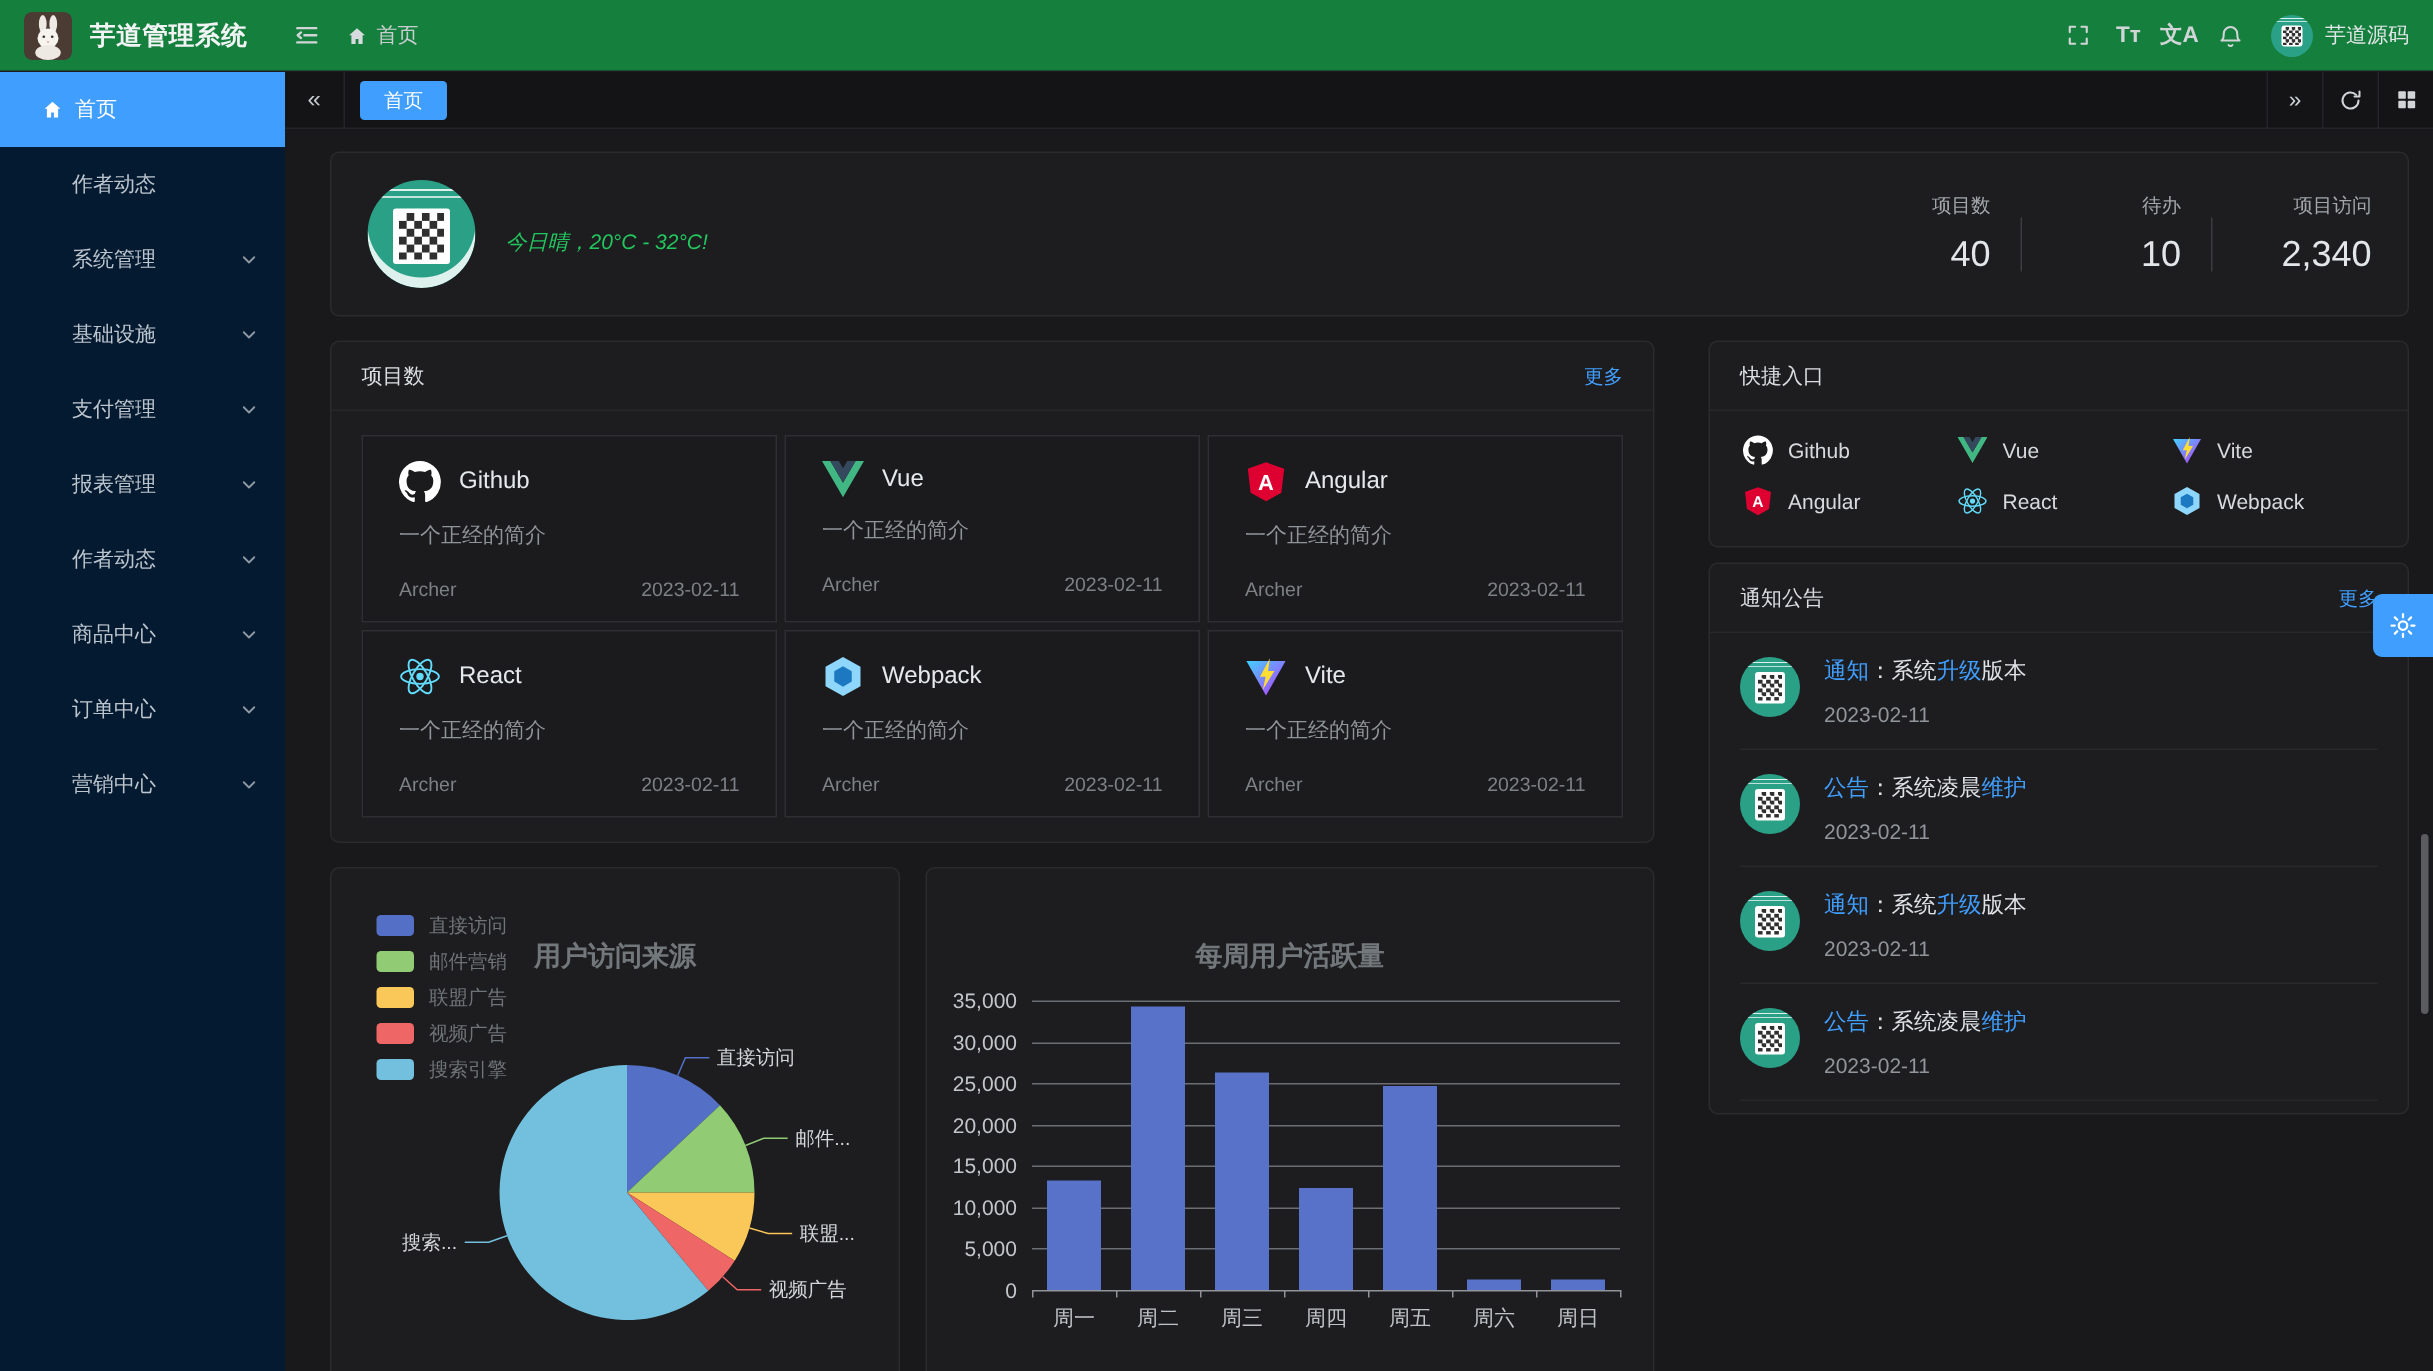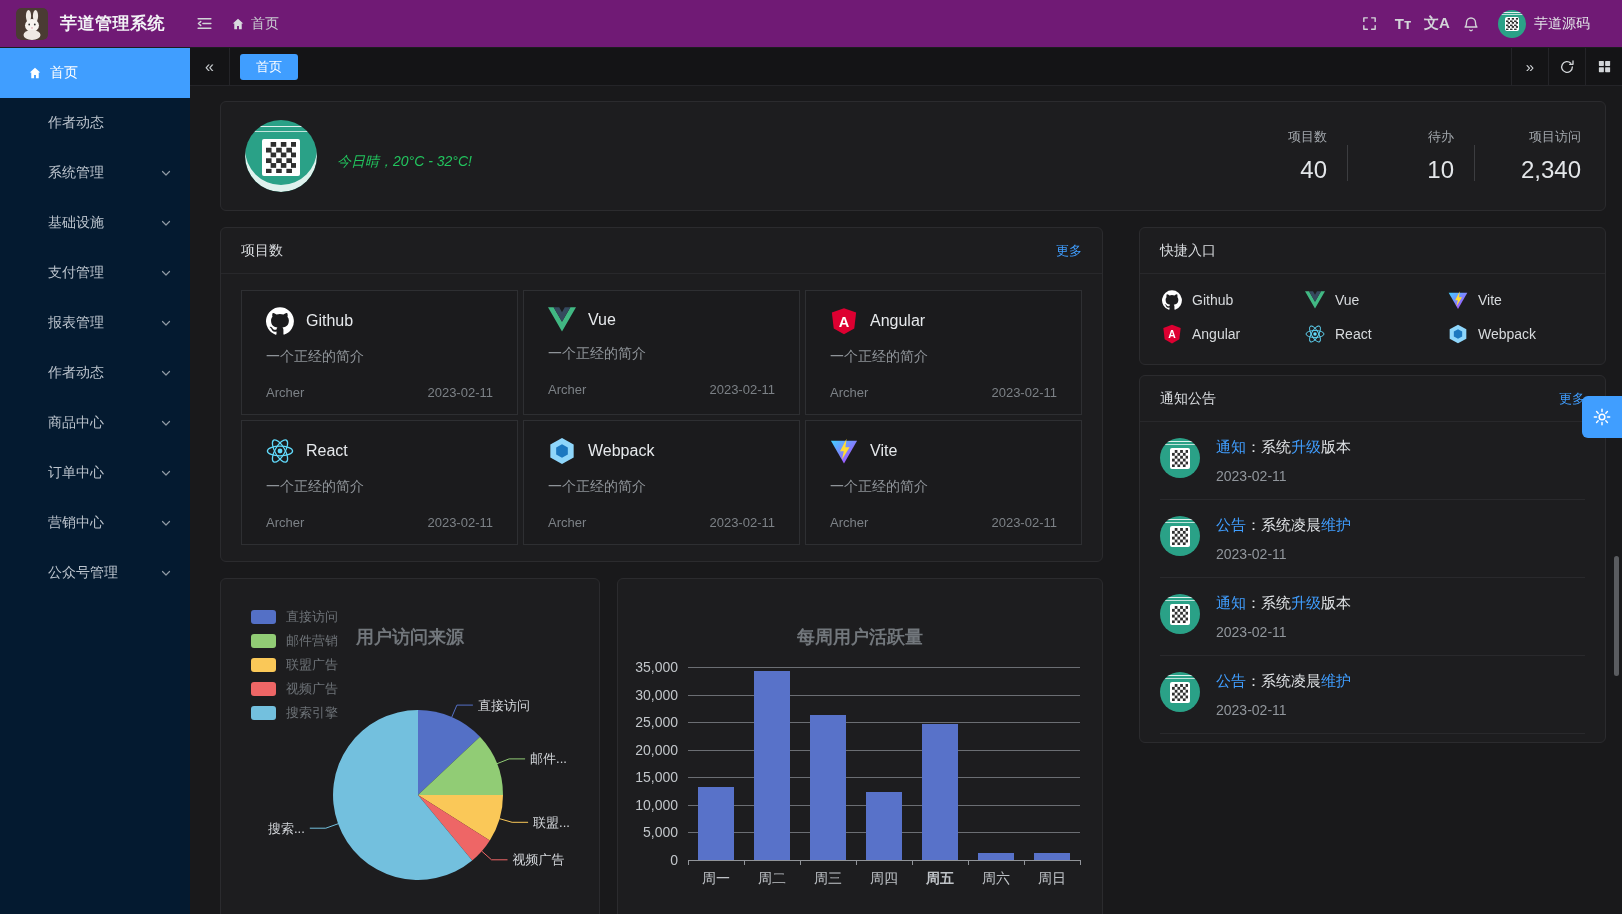--- a/index.html
+++ b/index.html
@@ -1,31 +1,31 @@
 <!DOCTYPE html>
 <html><head>
 <meta charset="utf-8">
 <style>
   * { box-sizing: border-box; margin: 0; padding: 0; }
   html,body { width:1622px; height:914px; overflow:hidden; background:#0e0e10;
     font-family:"Liberation Sans", sans-serif; }
   .app { position:relative; width:1622px; height:914px; background:#19191b; }
 
   
-  .navbar { height:48px; background:#701a75; display:flex; align-items:center;
+  .navbar { height:48px; background:#15803d; display:flex; align-items:center;
     border-bottom:1px solid #1c1c1f; position:relative; z-index:5; }
   .nav-left { display:flex; align-items:center; }
   .logo { width:32px; height:32px; margin-left:16px; border-radius:5px; overflow:hidden; cursor:pointer; }
   .app-title { margin-left:12px; font-size:17px; font-weight:bold; color:#f2f3f5; letter-spacing:.5px; }
   .icon-btn { background:none; border:none; color:#d2d5d8; width:34px; height:48px;
     display:inline-flex; align-items:center; justify-content:center; cursor:pointer; font-size:15px; }
   .fold-btn { margin-left:22px; }
   .breadcrumb { display:flex; align-items:center; margin-left:10px; color:#c9cdd1; font-size:14px; cursor:pointer; }
   .breadcrumb .bc-ico { display:inline-flex; margin-right:6px; color:#d8dbde; }
-  .nav-right { margin-left:auto; display:flex; align-items:center; padding-right:32px; }
+  .nav-right { margin-left:auto; display:flex; align-items:center; padding-right:16px; }
   .glyph-btn { font-size:15px; font-weight:600; }
   .user { display:flex; align-items:center; gap:8px; margin-left:10px; cursor:pointer; }
   .user-name { font-size:14px; color:#e3e6e9; }
 
   
   .qr { border-radius:50%; background:#2aa187; position:relative; overflow:hidden; flex:none;
     background-image:linear-gradient(180deg, rgba(255,255,255,0) 0 8%, rgba(255,255,255,.85) 8% 10%, rgba(255,255,255,0) 10% 15%, rgba(255,255,255,.7) 15% 17%, rgba(255,255,255,0) 17%); }
   .qr::before { content:""; position:absolute; left:24%; top:26%; width:52%; height:52%;
     background:#fff; border-radius:2px; }
   .qr::after { content:""; position:absolute; left:29%; top:31%; width:42%; height:42%;
@@ -250,28 +250,20 @@
           <div class="side-item">
             <span class="side-label">订单中心</span>
             <span class="chev">
               <svg width="12" height="12" viewBox="0 0 24 24">
                 <path d="M5 9l7 7 7-7" fill="none" stroke="currentColor" stroke-width="2.4" stroke-linecap="round" stroke-linejoin="round"></path>
               </svg>
             </span>
           </div>
           <div class="side-item">
             <span class="side-label">营销中心</span>
-            <span class="chev">
-              <svg width="12" height="12" viewBox="0 0 24 24">
-                <path d="M5 9l7 7 7-7" fill="none" stroke="currentColor" stroke-width="2.4" stroke-linecap="round" stroke-linejoin="round"></path>
-              </svg>
-            </span>
-          </div>
-          <div class="side-item">
-            <span class="side-label">公众号管理</span>
             <span class="chev">
               <svg width="12" height="12" viewBox="0 0 24 24">
                 <path d="M5 9l7 7 7-7" fill="none" stroke="currentColor" stroke-width="2.4" stroke-linecap="round" stroke-linejoin="round"></path>
               </svg>
             </span>
           </div>
         </nav>
     </aside>
 
     <div class="main">
@@ -513,21 +505,21 @@
                     <div class="xtickmark" style="left: 100%;"></div>
                     <div class="bar" style="left: calc(7.14286% - 18px); height: 73.3px; background: rgb(88, 114, 201);"></div>
                     <div class="xtick" style="left: 7.14286%;">周一</div>
                     <div class="bar" style="left: calc(21.4286% - 18px); height: 189.1px; background: rgb(88, 114, 201);"></div>
                     <div class="xtick" style="left: 21.4286%;">周二</div>
                     <div class="bar" style="left: calc(35.7143% - 18px); height: 145px; background: rgb(88, 114, 201);"></div>
                     <div class="xtick" style="left: 35.7143%;">周三</div>
                     <div class="bar" style="left: calc(50% - 18px); height: 68.4px; background: rgb(88, 114, 201);"></div>
                     <div class="xtick" style="left: 50%;">周四</div>
                     <div class="bar" style="left: calc(64.2857% - 18px); height: 135.7px; background: rgb(88, 114, 201);"></div>
-                    <div class="xtick" style="left: 64.2857%; font-weight: bold;">周五</div>
+                    <div class="xtick" style="left: 64.2857%;">周五</div>
                     <div class="bar" style="left: calc(78.5714% - 18px); height: 7.2px; background: rgb(88, 114, 201);"></div>
                     <div class="xtick" style="left: 78.5714%;">周六</div>
                     <div class="bar" style="left: calc(92.8571% - 18px); height: 7.2px; background: rgb(88, 114, 201);"></div>
                     <div class="xtick" style="left: 92.8571%;">周日</div>
                   </div>
               </section>
             </div>
 
           </div>
           <div class="col-right">

